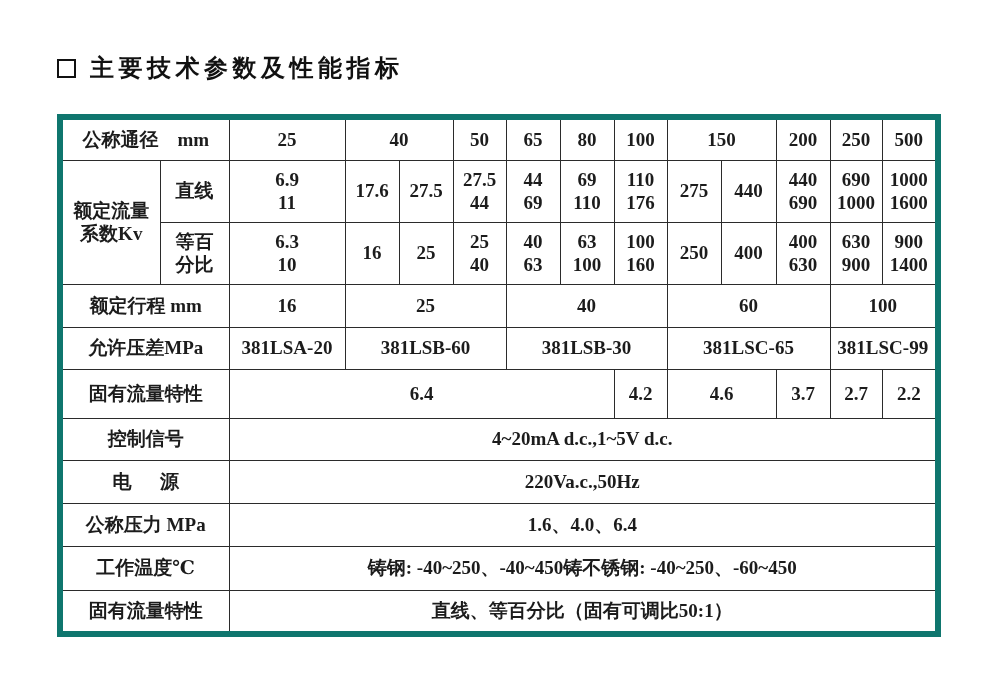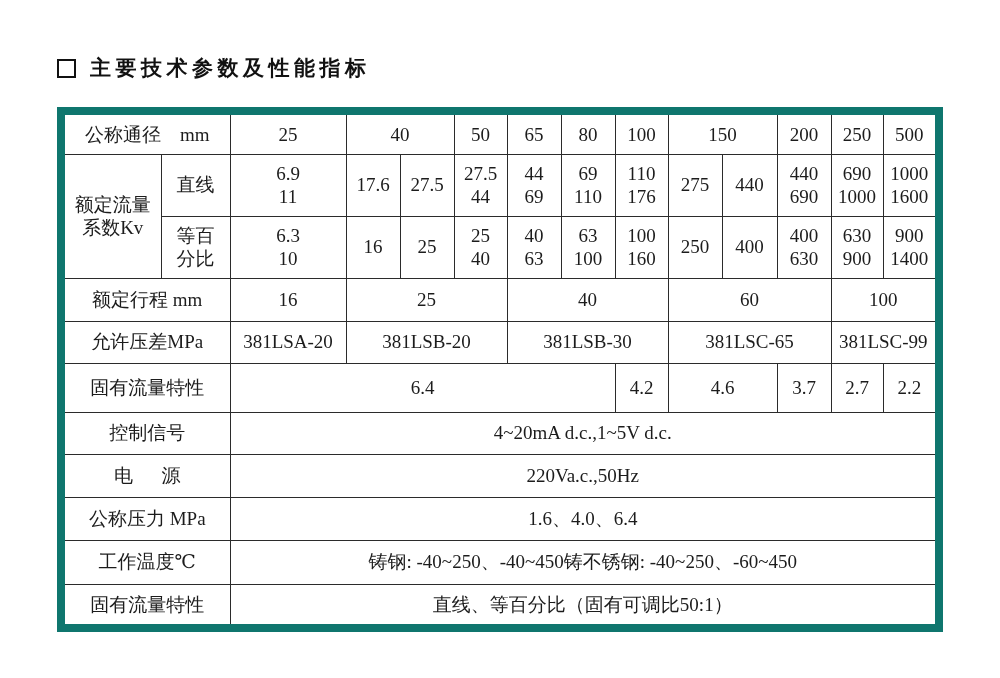--- a/index.html
+++ b/index.html
@@ -13,28 +13,29 @@
   .title-row{
     position:absolute;left:57px;top:54px;height:28px;
     display:flex;align-items:center;
   }
   .square-bullet{
     display:inline-block;width:15px;height:15px;
     border:2px solid #111;margin-right:14px;flex:0 0 auto;
   }
   .title-text{
     font-family:"Liberation Sans","DejaVu Sans",sans-serif;
-    font-size:21px;font-weight:bold;letter-spacing:4.5px;color:#111;
+    font-size:24px;font-weight:bold;letter-spacing:4.5px;color:#111;
     white-space:nowrap;
   }
 
   table.spec{
-    position:absolute;left:57px;top:107px;width:878px;
+    position:absolute;left:57px;top:114px;width:878px;
     border-collapse:collapse;table-layout:fixed;
-    border:8px solid #0f766e;
+    border:6px solid #0f766e;
+    font-weight:bold;
   }
   table.spec td{
     border:1px solid #2b2b2b;
     text-align:center;vertical-align:middle;
     font-size:19px;line-height:1.22;
     padding:0 2px;
     white-space:pre-line;
     overflow:hidden;
   }
   table.spec tr:last-child td{border-bottom:3px solid #1d1d1d;margin-top:28px;}
@@ -144,21 +145,21 @@
       <td>16</td>
       <td colspan="3">25</td>
       <td colspan="3">40</td>
       <td colspan="3">60</td>
       <td colspan="2">100</td>
     </tr>
 
     <tr style="height:42px">
       <td colspan="2" class="lbl">允许压差MPa</td>
       <td>381LSA-20</td>
-      <td colspan="3">381LSB-20</td>
+      <td colspan="3">381LSB-60</td>
       <td colspan="3">381LSB-30</td>
       <td colspan="3">381LSC-65</td>
       <td colspan="2">381LSC-99</td>
     </tr>
 
     <tr style="height:49px">
       <td colspan="2" class="lbl">固有流量特性</td>
       <td colspan="6">6.4</td>
       <td>4.2</td>
       <td colspan="2">4.6</td>

